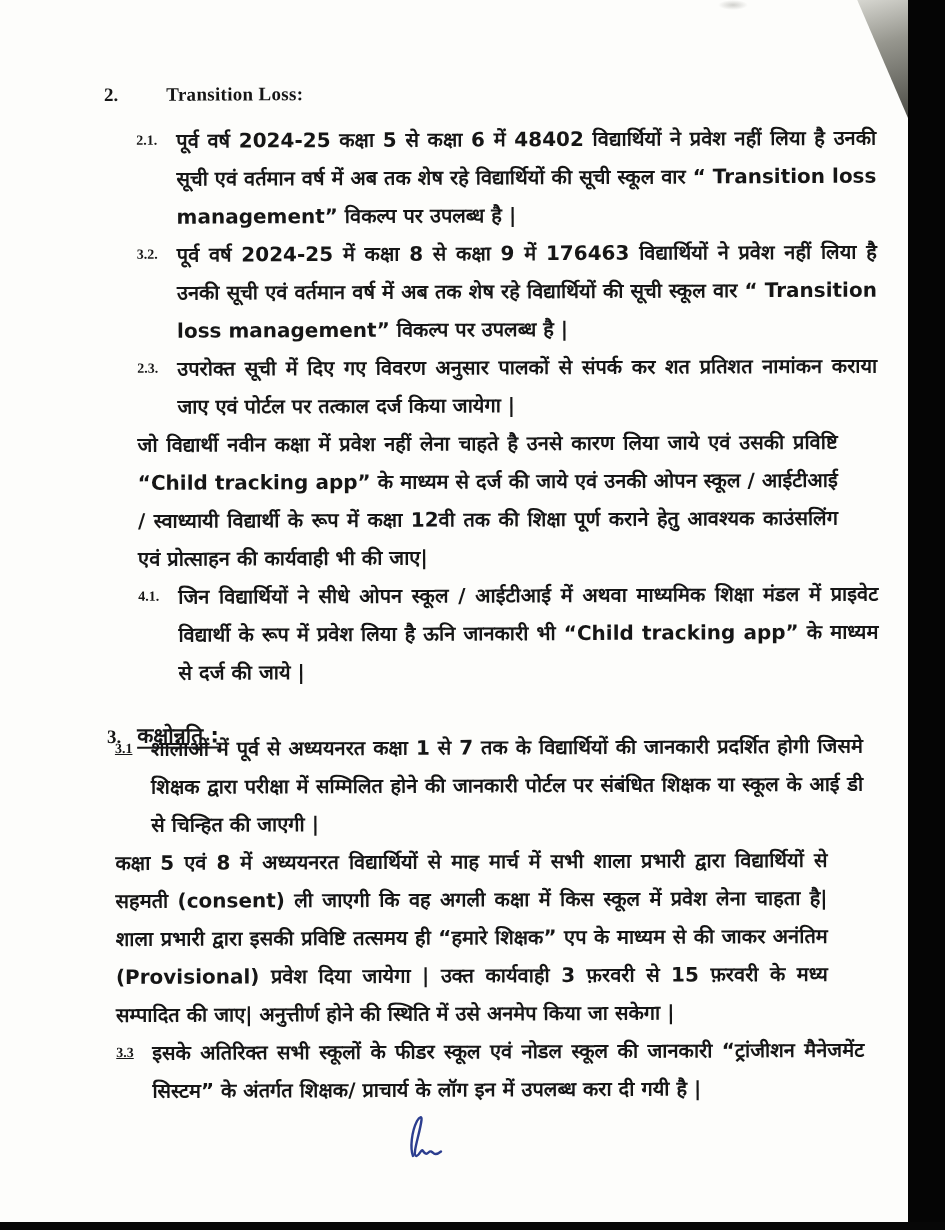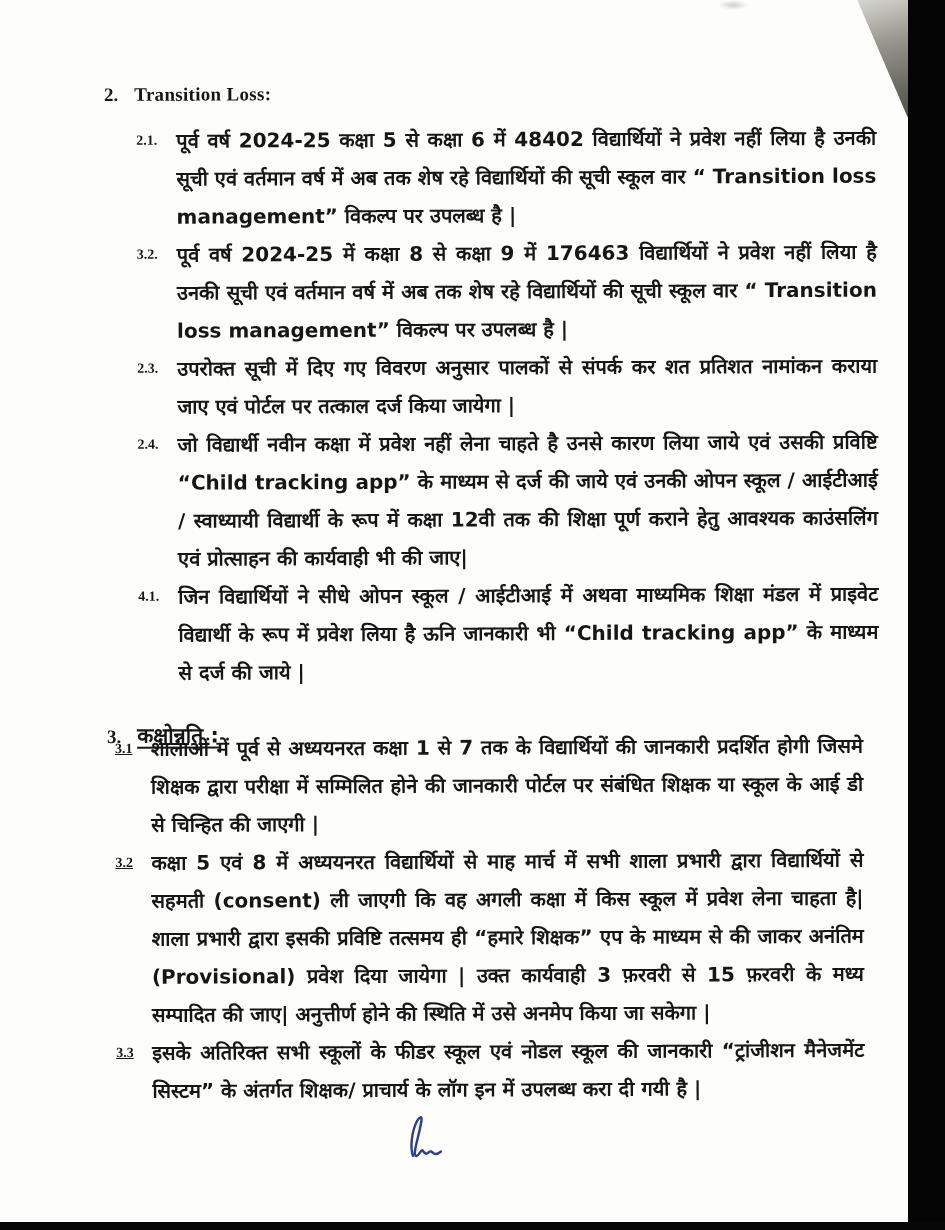--- a/index.html
+++ b/index.html
@@ -29,20 +29,21 @@
   .sec-num {
     font-family: "Liberation Serif", serif;
     font-weight: bold;
     font-size: 19px;
   }
   .sec-title-en {
     font-family: "Liberation Serif", serif;
     font-weight: bold;
     font-size: 19px;
     letter-spacing: 0.3px;
+    margin-left: 32px;
   }
   .sec-title-hi {
     font-weight: bold;
     font-size: 21px;
     text-decoration: underline;
     text-underline-offset: 4px;
     text-decoration-thickness: 2px;
     margin-top: 29px;
   }
   .item { display: flex; }
@@ -110,41 +111,39 @@
       </div>
       <div class="item">
         <span class="item-num">3.2.</span>
         <div class="item-text">पूर्व वर्ष 2024-25 में कक्षा 8 से कक्षा 9 में 176463 विद्यार्थियों  ने  प्रवेश नहीं लिया है उनकी सूची  एवं वर्तमान वर्ष में अब तक शेष रहे विद्यार्थियों की सूची स्कूल वार “ Transition loss management” विकल्प पर उपलब्ध है |</div>
       </div>
       <div class="item">
         <span class="item-num">2.3.</span>
         <div class="item-text">उपरोक्त सूची में दिए गए विवरण अनुसार पालकों से संपर्क कर शत प्रतिशत नामांकन कराया जाए एवं पोर्टल पर तत्काल दर्ज किया जायेगा |</div>
       </div>
       <div class="item">
-        <span class="item-num">2.4.</span>
         <div class="item-text">जो विद्यार्थी नवीन कक्षा में प्रवेश नहीं लेना चाहते है उनसे कारण लिया जाये एवं उसकी प्रविष्टि “Child tracking app” के माध्यम से दर्ज की जाये एवं उनकी ओपन स्कूल / आईटीआई / स्वाध्यायी विद्यार्थी के रूप में कक्षा 12वी तक की शिक्षा पूर्ण कराने हेतु आवश्यक काउंसलिंग एवं प्रोत्साहन की कार्यवाही भी की जाए|</div>
       </div>
       <div class="item">
         <span class="item-num">4.1.</span>
         <div class="item-text">जिन विद्यार्थियों ने सीधे ओपन स्कूल / आईटीआई में अथवा माध्यमिक शिक्षा मंडल में प्राइवेट विद्यार्थी के रूप में प्रवेश लिया है ऊनि जानकारी भी “Child tracking app” के माध्यम से दर्ज की जाये |</div>
       </div>
     </div>
 
     <div class="sec3">
       <div class="sec-head">
         <span class="sec-num">3.</span>
         <span class="sec-title-hi">कक्षोन्नति :</span>
       </div>
 
       <div class="item">
         <span class="item-num">3.1</span>
         <div class="item-text">शालाओं में पूर्व से अध्ययनरत कक्षा 1 से 7 तक के विद्यार्थियों की जानकारी प्रदर्शित होगी जिसमे शिक्षक द्वारा परीक्षा में सम्मिलित होने की जानकारी पोर्टल पर संबंधित शिक्षक या स्कूल के आई डी से चिन्हित की जाएगी |</div>
       </div>
       <div class="item">
-        <span class="item-num">3.2</span>
         <div class="item-text">कक्षा 5 एवं 8 में अध्ययनरत विद्यार्थियों से माह मार्च में सभी शाला प्रभारी  द्वारा विद्यार्थियों से सहमती (consent) ली जाएगी कि वह अगली कक्षा में किस स्कूल में प्रवेश लेना चाहता है| शाला प्रभारी द्वारा इसकी प्रविष्टि तत्समय ही “हमारे शिक्षक” एप के माध्यम से की जाकर अनंतिम (Provisional) प्रवेश दिया जायेगा |  उक्त कार्यवाही 3 फ़रवरी से 15 फ़रवरी के मध्य सम्पादित की जाए|  अनुत्तीर्ण होने की स्थिति में उसे अनमेप किया जा सकेगा |</div>
       </div>
       <div class="item">
         <span class="item-num">3.3</span>
         <div class="item-text">इसके अतिरिक्त सभी स्कूलों के फीडर स्कूल एवं नोडल स्कूल की जानकारी “ट्रांजीशन मैनेजमेंट सिस्टम” के अंतर्गत शिक्षक/ प्राचार्य के लॉग इन में उपलब्ध करा दी गयी है |</div>
       </div>
     </div>
 
   </div>
 

